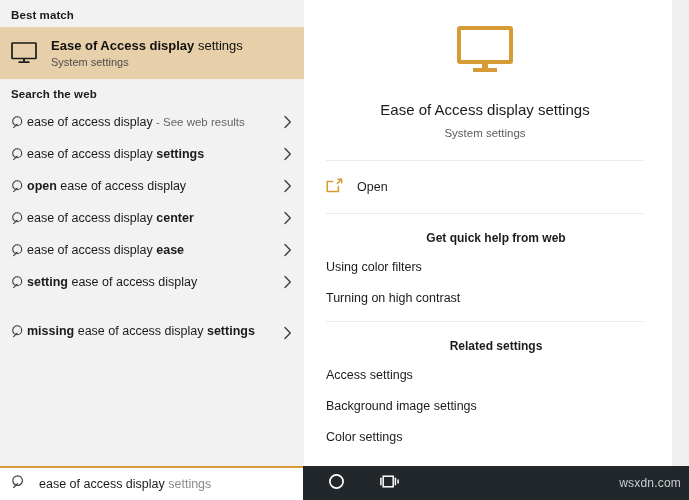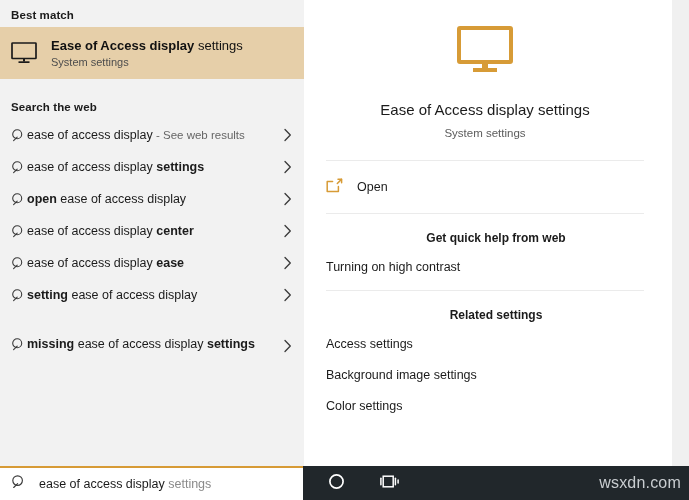--- a/index.html
+++ b/index.html
@@ -32,21 +32,21 @@
     padding-top: 0;
     position: relative;
   }
   .group-header {
     font-size: 11.5px;
     font-weight: bold;
     color: #1b1b1b;
     padding: 9px 0 6px 11px;
     letter-spacing: 0.1px;
   }
-  .group-header.web { padding-top: 22px; }
+  .group-header.web { padding-top: 9px; }
 
   
   .bestmatch-row {
     display: flex;
     align-items: center;
     height: 52px;
     background: #e6cfa9;
     padding-left: 8px;
     gap: 11px;
   }
@@ -202,21 +202,21 @@
     padding-left: 18px;
   }
   .tb-btn {
     width: 30px; height: 34px;
     display: flex; align-items: center; justify-content: center;
   }
   .watermark {
     position: absolute;
     right: 8px; top: 50%;
     transform: translateY(-50%);
-    font-size: 16px;
+    font-size: 12px;
     color: #c9cdd0;
     letter-spacing: 0.2px;
   }
 </style>
 </head>
 <body>
 
 <div id="root">
 
   <div class="flyout">
@@ -380,20 +380,21 @@
               <path d="M12.4 8.6 V13.6 H1.2 V3.4 H6.6" fill="none" stroke="#d79b36" stroke-width="1.5" stroke-linejoin="round" stroke-linecap="round"></path>
             </svg>
           </span>
           <span class="action-label">Open</span>
         </div>
 
         <div class="divider"></div>
 
         <div class="sect">
           <div class="sect-title">Get quick help from web</div>
+          <div class="sect-link">Using color filters</div>
           <div class="sect-link">Turning on high contrast</div>
         </div>
 
         <div class="divider"></div>
 
         <div class="sect clipped">
           <div class="sect-title">Related settings</div>
           <div class="sect-link">Access settings</div>
           <div class="sect-link">Background image settings</div>
           <div class="sect-link">Color settings</div>

